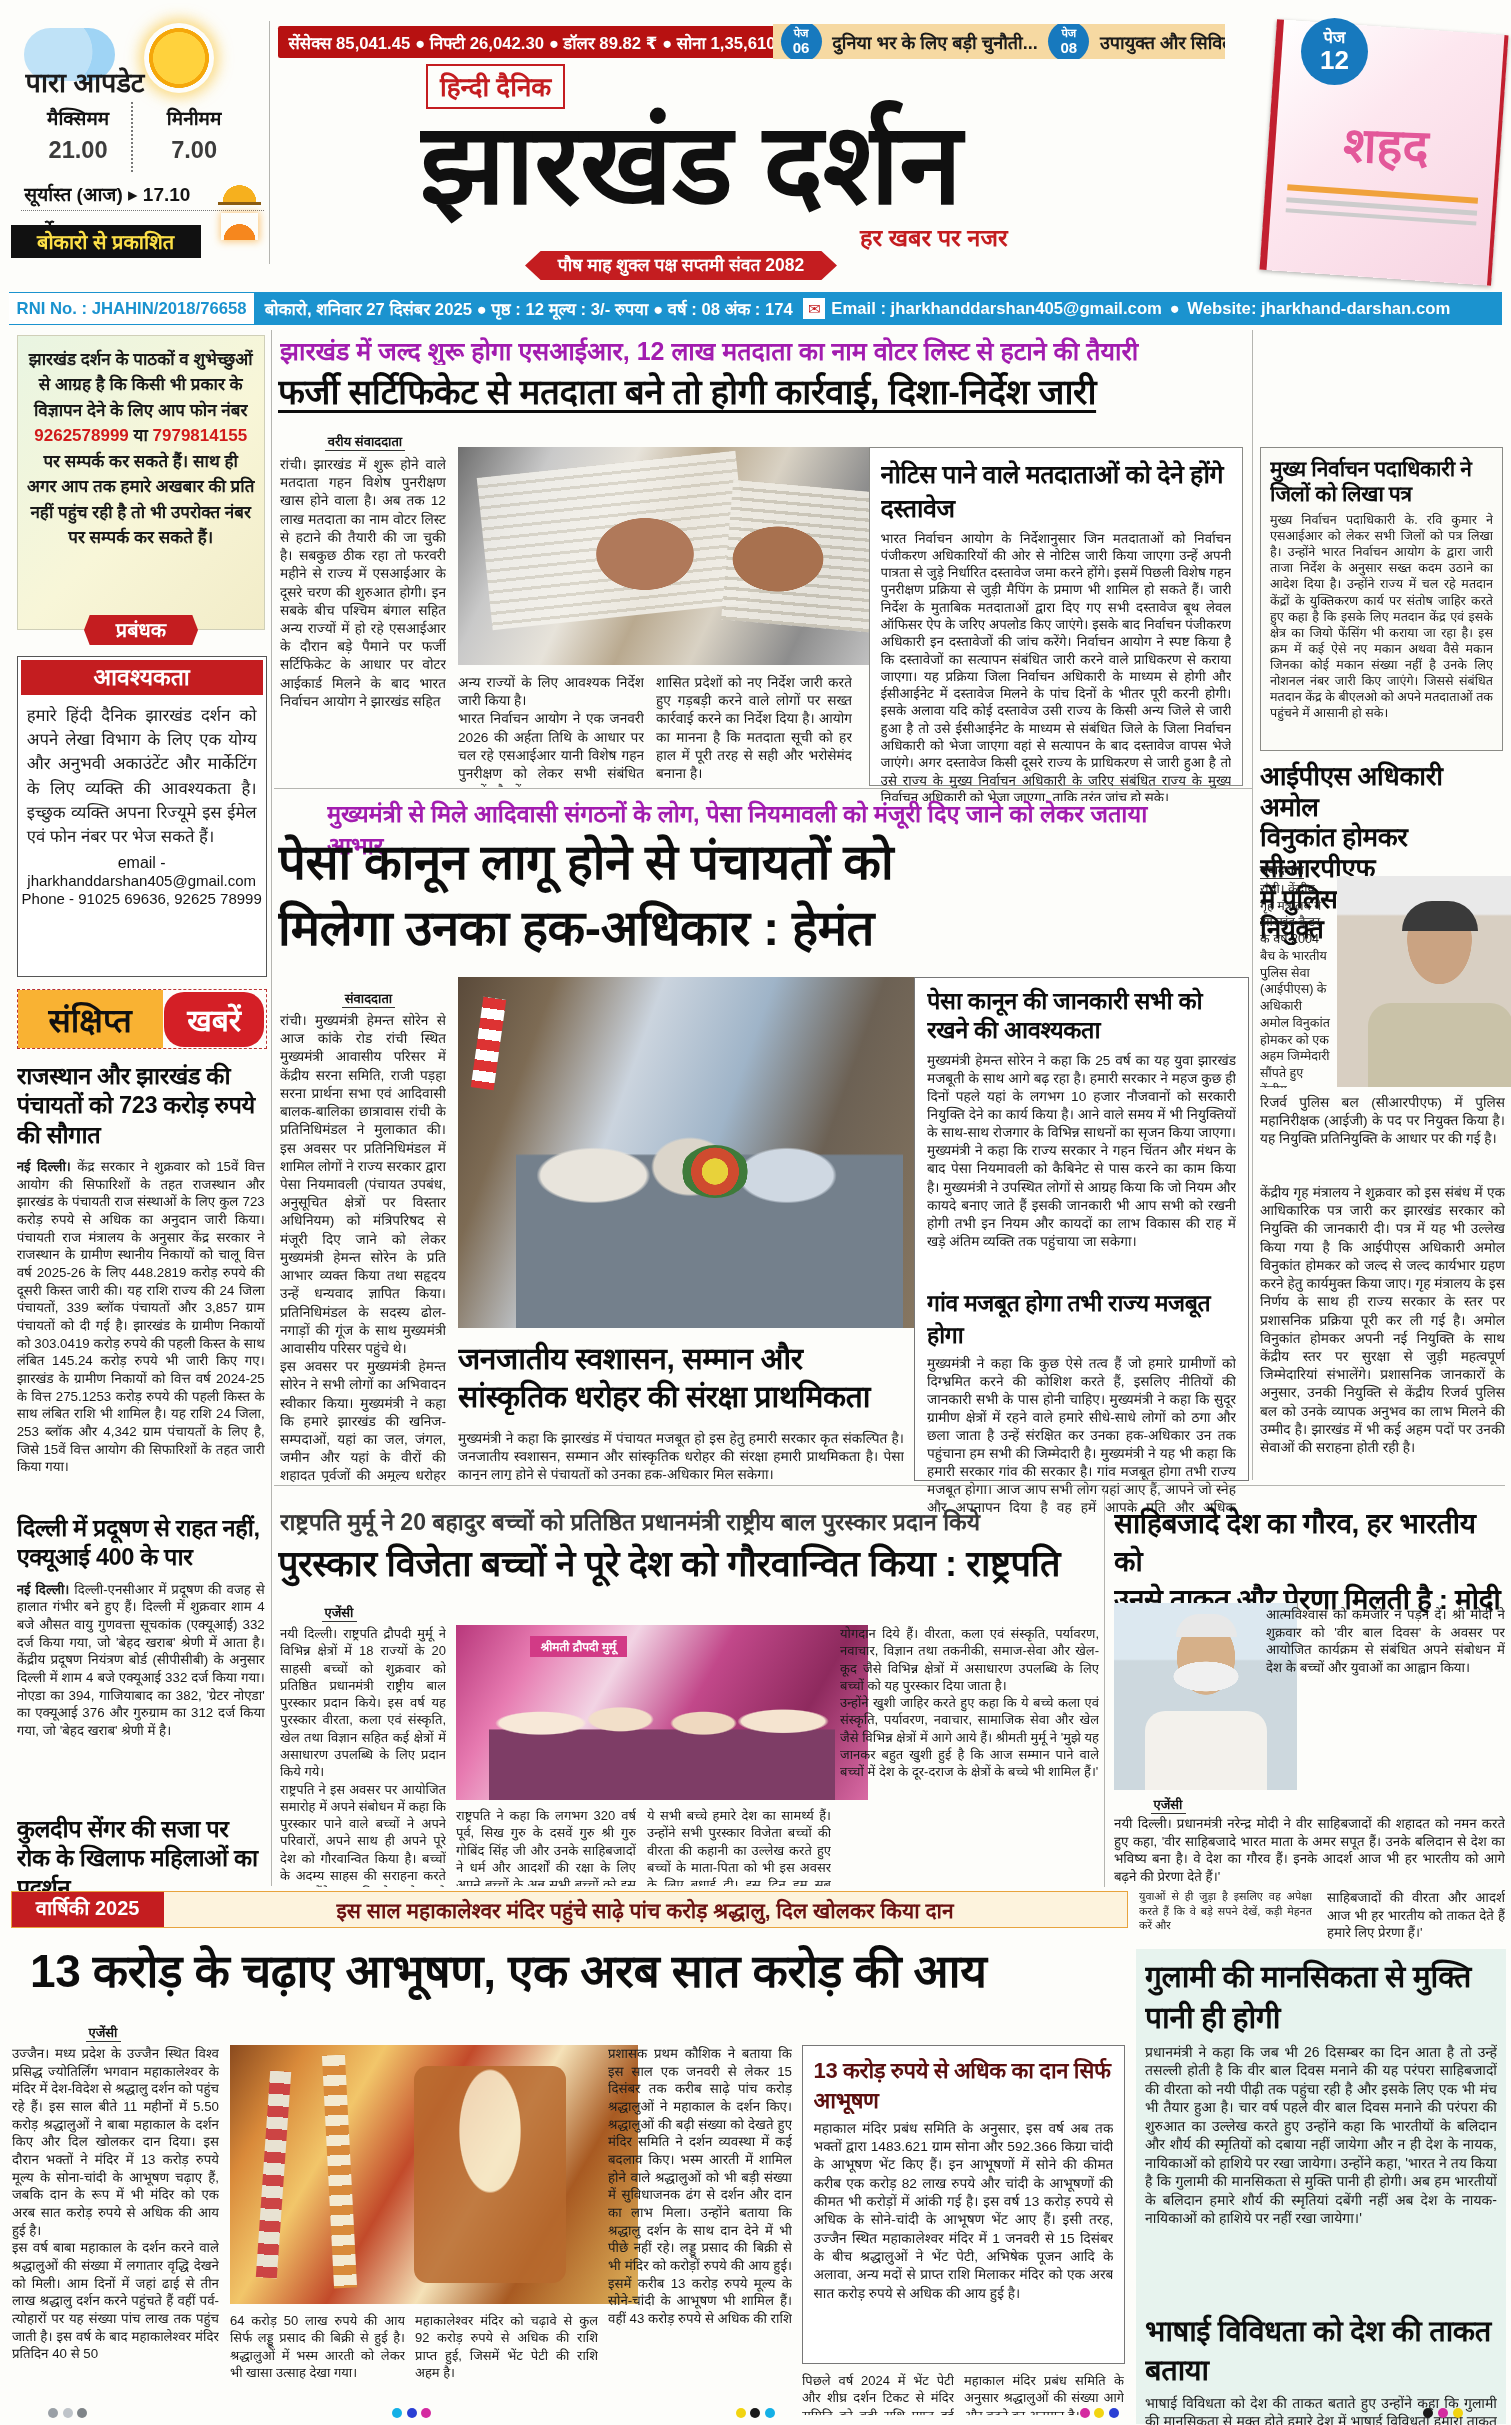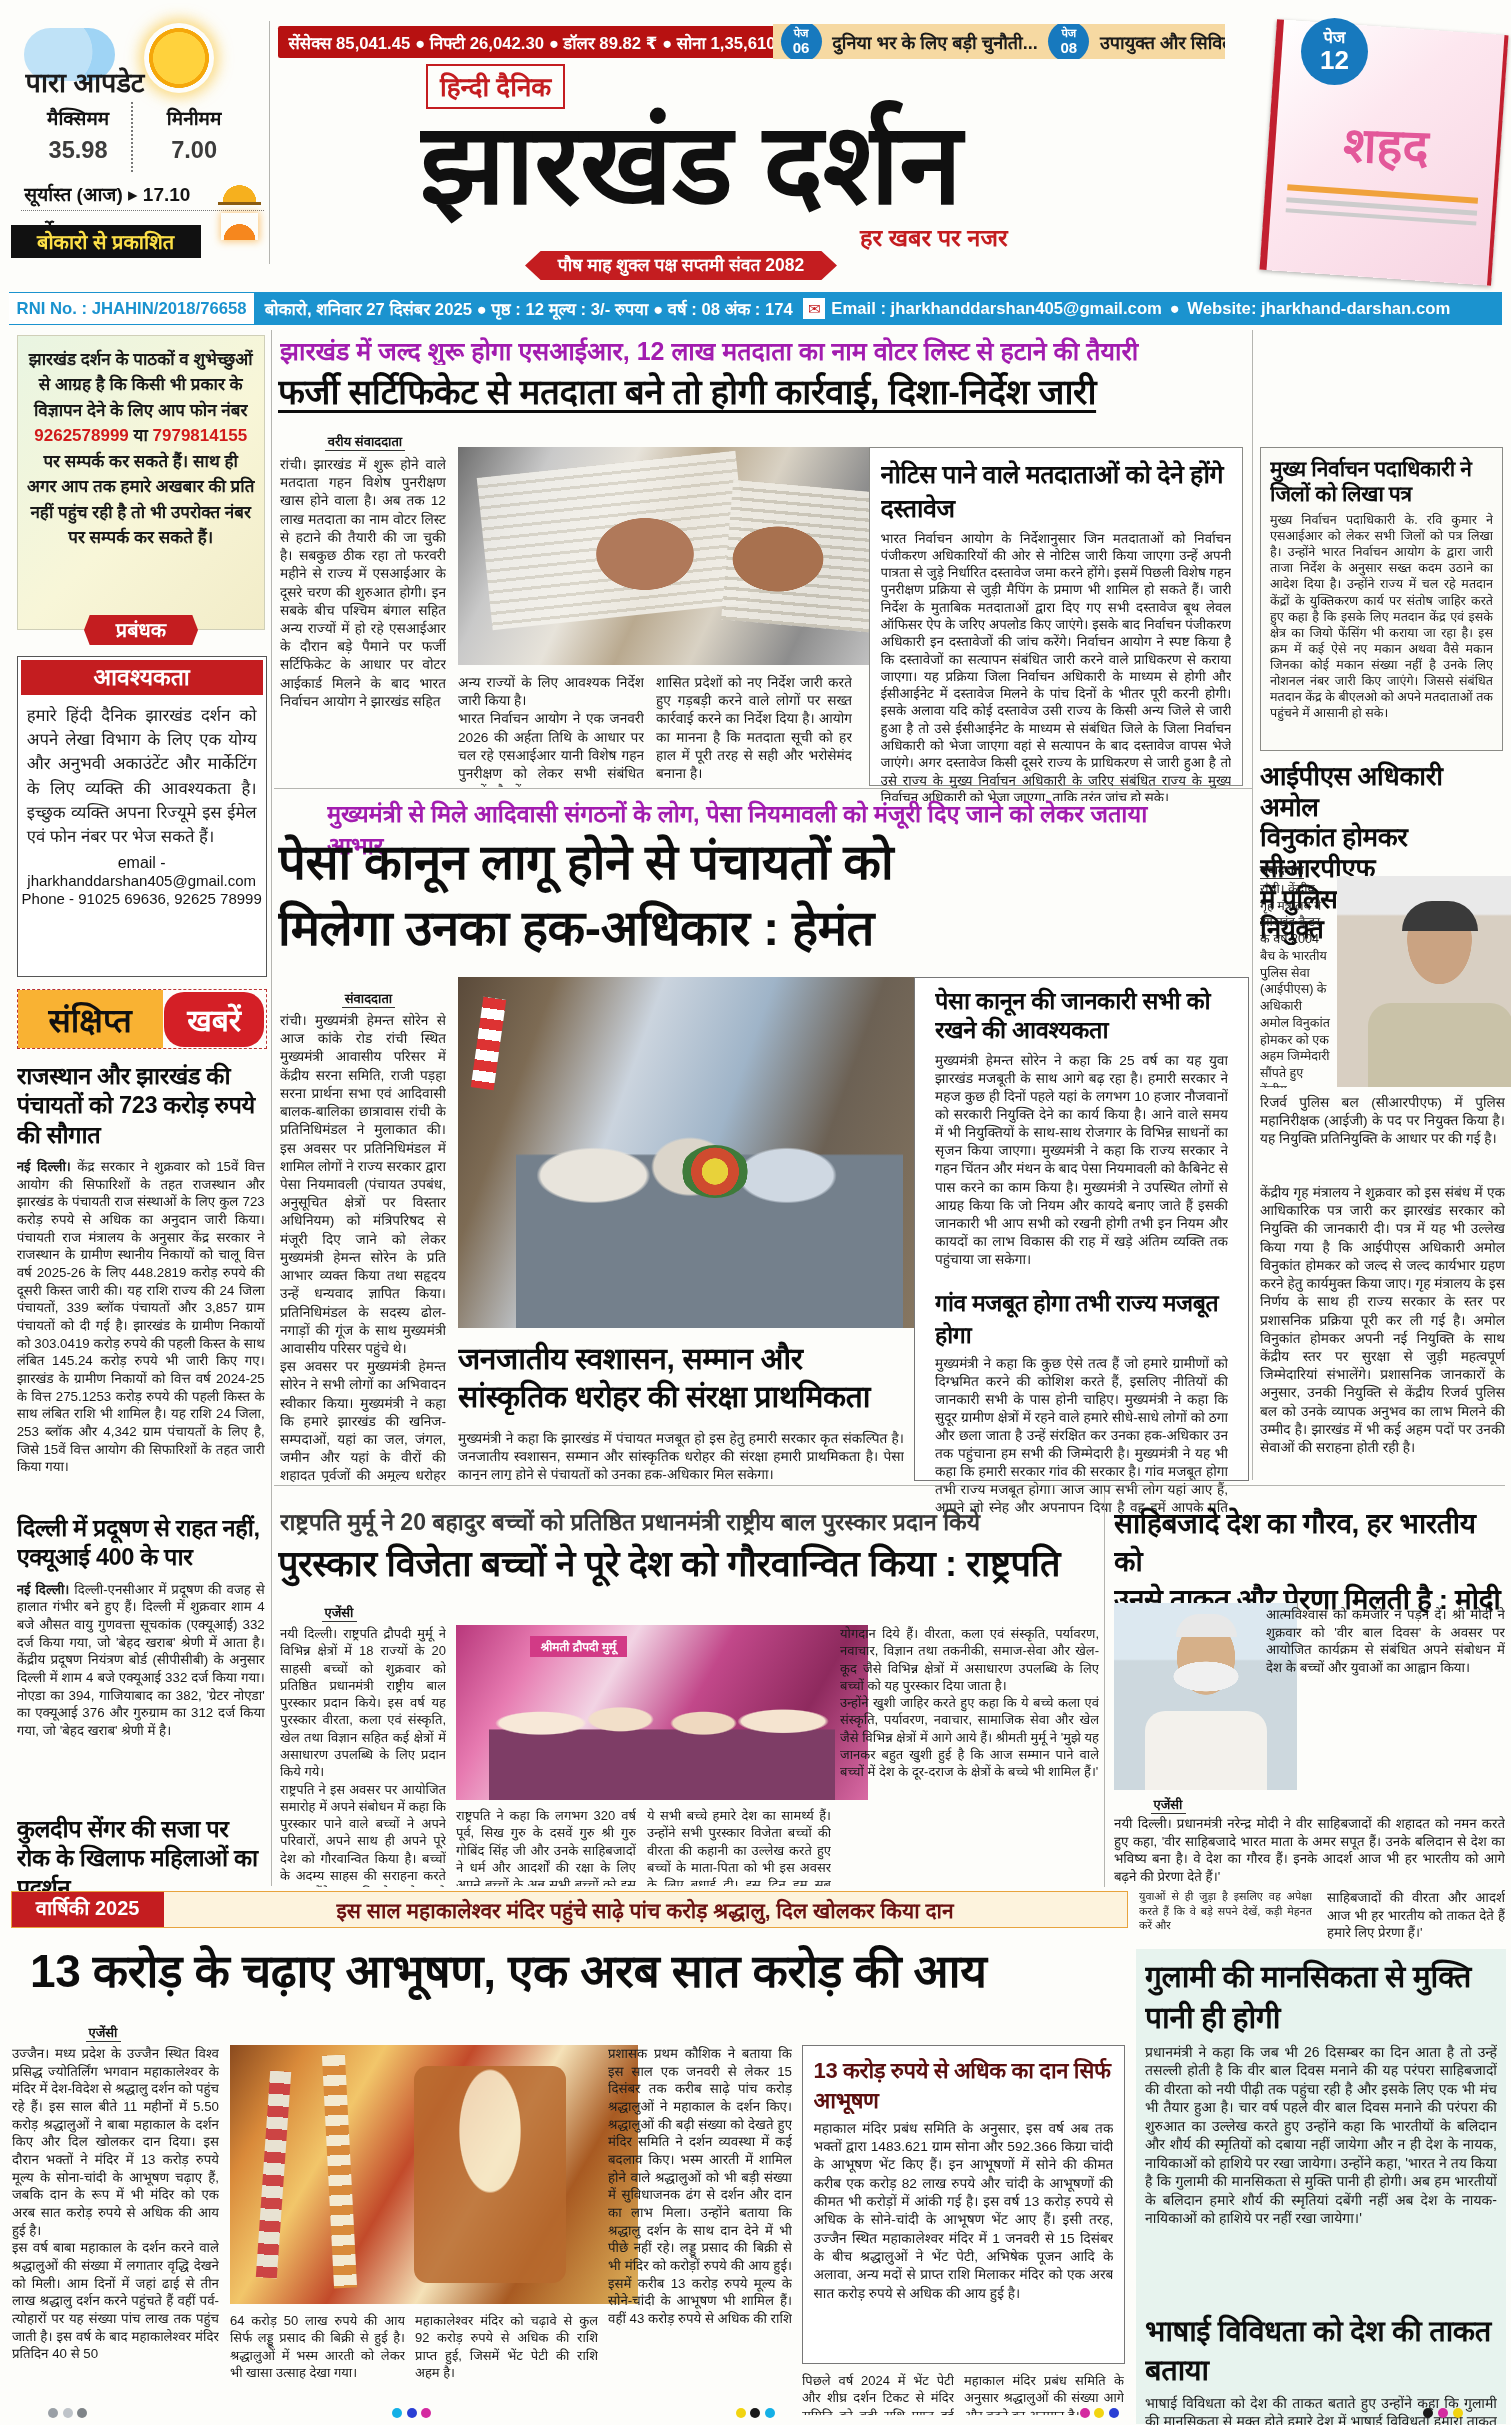--- a/index.html
+++ b/index.html
@@ -60,21 +60,21 @@
       <span style="font-size:26px;">12</span>
     </div>
   </div>
 
   <div class="abs" style="left:10.6px;top:23px;width:254px;height:242px;">
     <div class="abs" style="left:13.7px;top:4.6px;width:91px;height:53px;background:radial-gradient(circle at 35% 45%,#bfe2f7 0 55%,transparent 56%),radial-gradient(circle at 65% 55%,#9fd4f5 0 50%,transparent 51%);border-radius:30px;"></div>
     <div class="abs" style="left:133px;top:0px;width:70px;height:70px;background:radial-gradient(circle,#ffd23d 0 52%,#f5a70a 53% 60%,transparent 61%);border-radius:50%;box-shadow:0 0 13.7px 4.6px rgba(250,190,30,.55);"></div>
     <div class="abs" style="left:15px;top:40px;font-weight:800;font-size:27px;color:#1c1c1c;">पारा आपडेट</div>
     <div class="abs" style="left:18px;top:82px;width:99px;text-align:center;">
       <div style="font-weight:800;font-size:19px;">मैक्सिमम</div>
-      <div style="font-weight:800;font-size:23.6px;color:#3c3c3c;margin-top:6px;">35.98</div>
+      <div style="font-weight:800;font-size:23.6px;color:#3c3c3c;margin-top:6px;">21.00</div>
     </div>
     <div class="abs" style="left:120px;top:79px;width:1.5px;height:70px;border-left:2.3px dotted #777;"></div>
     <div class="abs" style="left:134px;top:82px;width:99px;text-align:center;">
       <div style="font-weight:800;font-size:19px;">मिनीमम</div>
       <div style="font-weight:800;font-size:23.6px;color:#3c3c3c;margin-top:6px;">7.00</div>
     </div>
     <div class="abs" style="left:13.7px;top:158px;font-weight:800;font-size:19px;">
       <span>सूर्यास्त (आज)</span> ▸ <span>17.10</span>
     </div>
     <div class="abs" style="left:207px;top:149px;width:43px;height:30px;background:radial-gradient(circle at 50% 100%,#f6b01e 0 45%,transparent 46%);border-bottom:3.8px solid #8a5b12;"></div>
@@ -215,21 +215,21 @@
     <div style="position:absolute;left:4%;top:6%;width:23px;height:91px;background:repeating-linear-gradient(180deg,#d33 0 10.6px,#fff 10.6px 21px);transform:rotate(8deg);"></div>
     <div style="position:absolute;left:12%;bottom:0;width:80%;height:62%;background:radial-gradient(ellipse at 20% 30%,#e8e4dc 0 12%,transparent 13%),radial-gradient(ellipse at 45% 26%,#dbd5ca 0 12%,transparent 13%),radial-gradient(ellipse at 70% 30%,#cfd8e2 0 12%,transparent 13%),linear-gradient(180deg,transparent 0 20%,#74808c 21% 100%);"></div>
     <div style="position:absolute;left:46%;top:48%;width:68px;height:53px;background:radial-gradient(circle,#e8d23a 0 30%,#cf4b2f 31% 55%,#3f7a3a 56% 75%,transparent 76%);border-radius:50%;"></div>
   </div>
   <div class="abs hl" style="left:458px;top:1340px;width:446px;font-size:30px;line-height:1.25;">
     <div>जनजातीय स्वशासन, सम्मान और</div>
     <div>सांस्कृतिक धरोहर की संरक्षा प्राथमिकता</div>
   </div>
   <div class="abs bt" style="left:458px;top:1430px;width:446px;height:50px;font-size:13.7px;">मुख्यमंत्री ने कहा कि झारखंड में पंचायत मजबूत हो इस हेतु हमारी सरकार कृत संकल्पित है। जनजातीय स्वशासन, सम्मान और सांस्कृतिक धरोहर की संरक्षा हमारी प्राथमिकता है। पेसा कानून लागू होने से पंचायतों को उनका हक-अधिकार मिल सकेगा।</div>
 
-  <div class="abs boxed" style="left:914px;top:977px;width:335px;height:504px;padding:9px 20px;box-sizing:border-box;border-color:#777;">
+  <div class="abs boxed" style="left:914px;top:977px;width:335px;height:504px;padding:9px 12px;box-sizing:border-box;border-color:#777;">
     <div class="hl" style="font-size:23.6px;line-height:1.25;">
       <div>पेसा कानून की जानकारी सभी को</div>
       <div>रखने की आवश्यकता</div>
     </div>
     <div class="bt" style="margin-top:6px;font-size:13.7px;line-height:1.32;height:228px;">मुख्यमंत्री हेमन्त सोरेन ने कहा कि 25 वर्ष का यह युवा झारखंड मजबूती के साथ आगे बढ़ रहा है। हमारी सरकार ने महज कुछ ही दिनों पहले यहां के लगभग 10 हजार नौजवानों को सरकारी नियुक्ति देने का कार्य किया है। आने वाले समय में भी नियुक्तियों के साथ-साथ रोजगार के विभिन्न साधनों का सृजन किया जाएगा। मुख्यमंत्री ने कहा कि राज्य सरकार ने गहन चिंतन और मंथन के बाद पेसा नियमावली को कैबिनेट से पास करने का काम किया है। मुख्यमंत्री ने उपस्थित लोगों से आग्रह किया कि जो नियम और कायदे बनाए जाते हैं इसकी जानकारी भी आप सभी को रखनी होगी तभी इन नियम और कायदों का लाभ विकास की राह में खड़े अंतिम व्यक्ति तक पहुंचाया जा सकेगा।</div>
     <div class="hl" style="font-size:23px;margin-top:6px;">गांव मजबूत होगा तभी राज्य मजबूत होगा</div>
     <div class="bt" style="margin-top:4.6px;font-size:13.7px;line-height:1.32;height:160px;">मुख्यमंत्री ने कहा कि कुछ ऐसे तत्व हैं जो हमारे ग्रामीणों को दिग्भ्रमित करने की कोशिश करते हैं, इसलिए नीतियों की जानकारी सभी के पास होनी चाहिए। मुख्यमंत्री ने कहा कि सुदूर ग्रामीण क्षेत्रों में रहने वाले हमारे सीधे-साधे लोगों को ठगा और छला जाता है उन्हें संरक्षित कर उनका हक-अधिकार उन तक पहुंचाना हम सभी की जिम्मेदारी है। मुख्यमंत्री ने यह भी कहा कि हमारी सरकार गांव की सरकार है। गांव मजबूत होगा तभी राज्य मजबूत होगा। आज आप सभी लोग यहां आए हैं, आपने जो स्नेह और अपनापन दिया है वह हमें आपके प्रति और अधिक जवाबदेह बनाता है। आपकी उम्मीदों पर खरा उतरने का हर संभव प्रयत्न हमारी सरकार करेगी।</div>
   </div>
 
   <div class="abs hline" style="left:274px;top:1485px;width:1231px;"></div>

